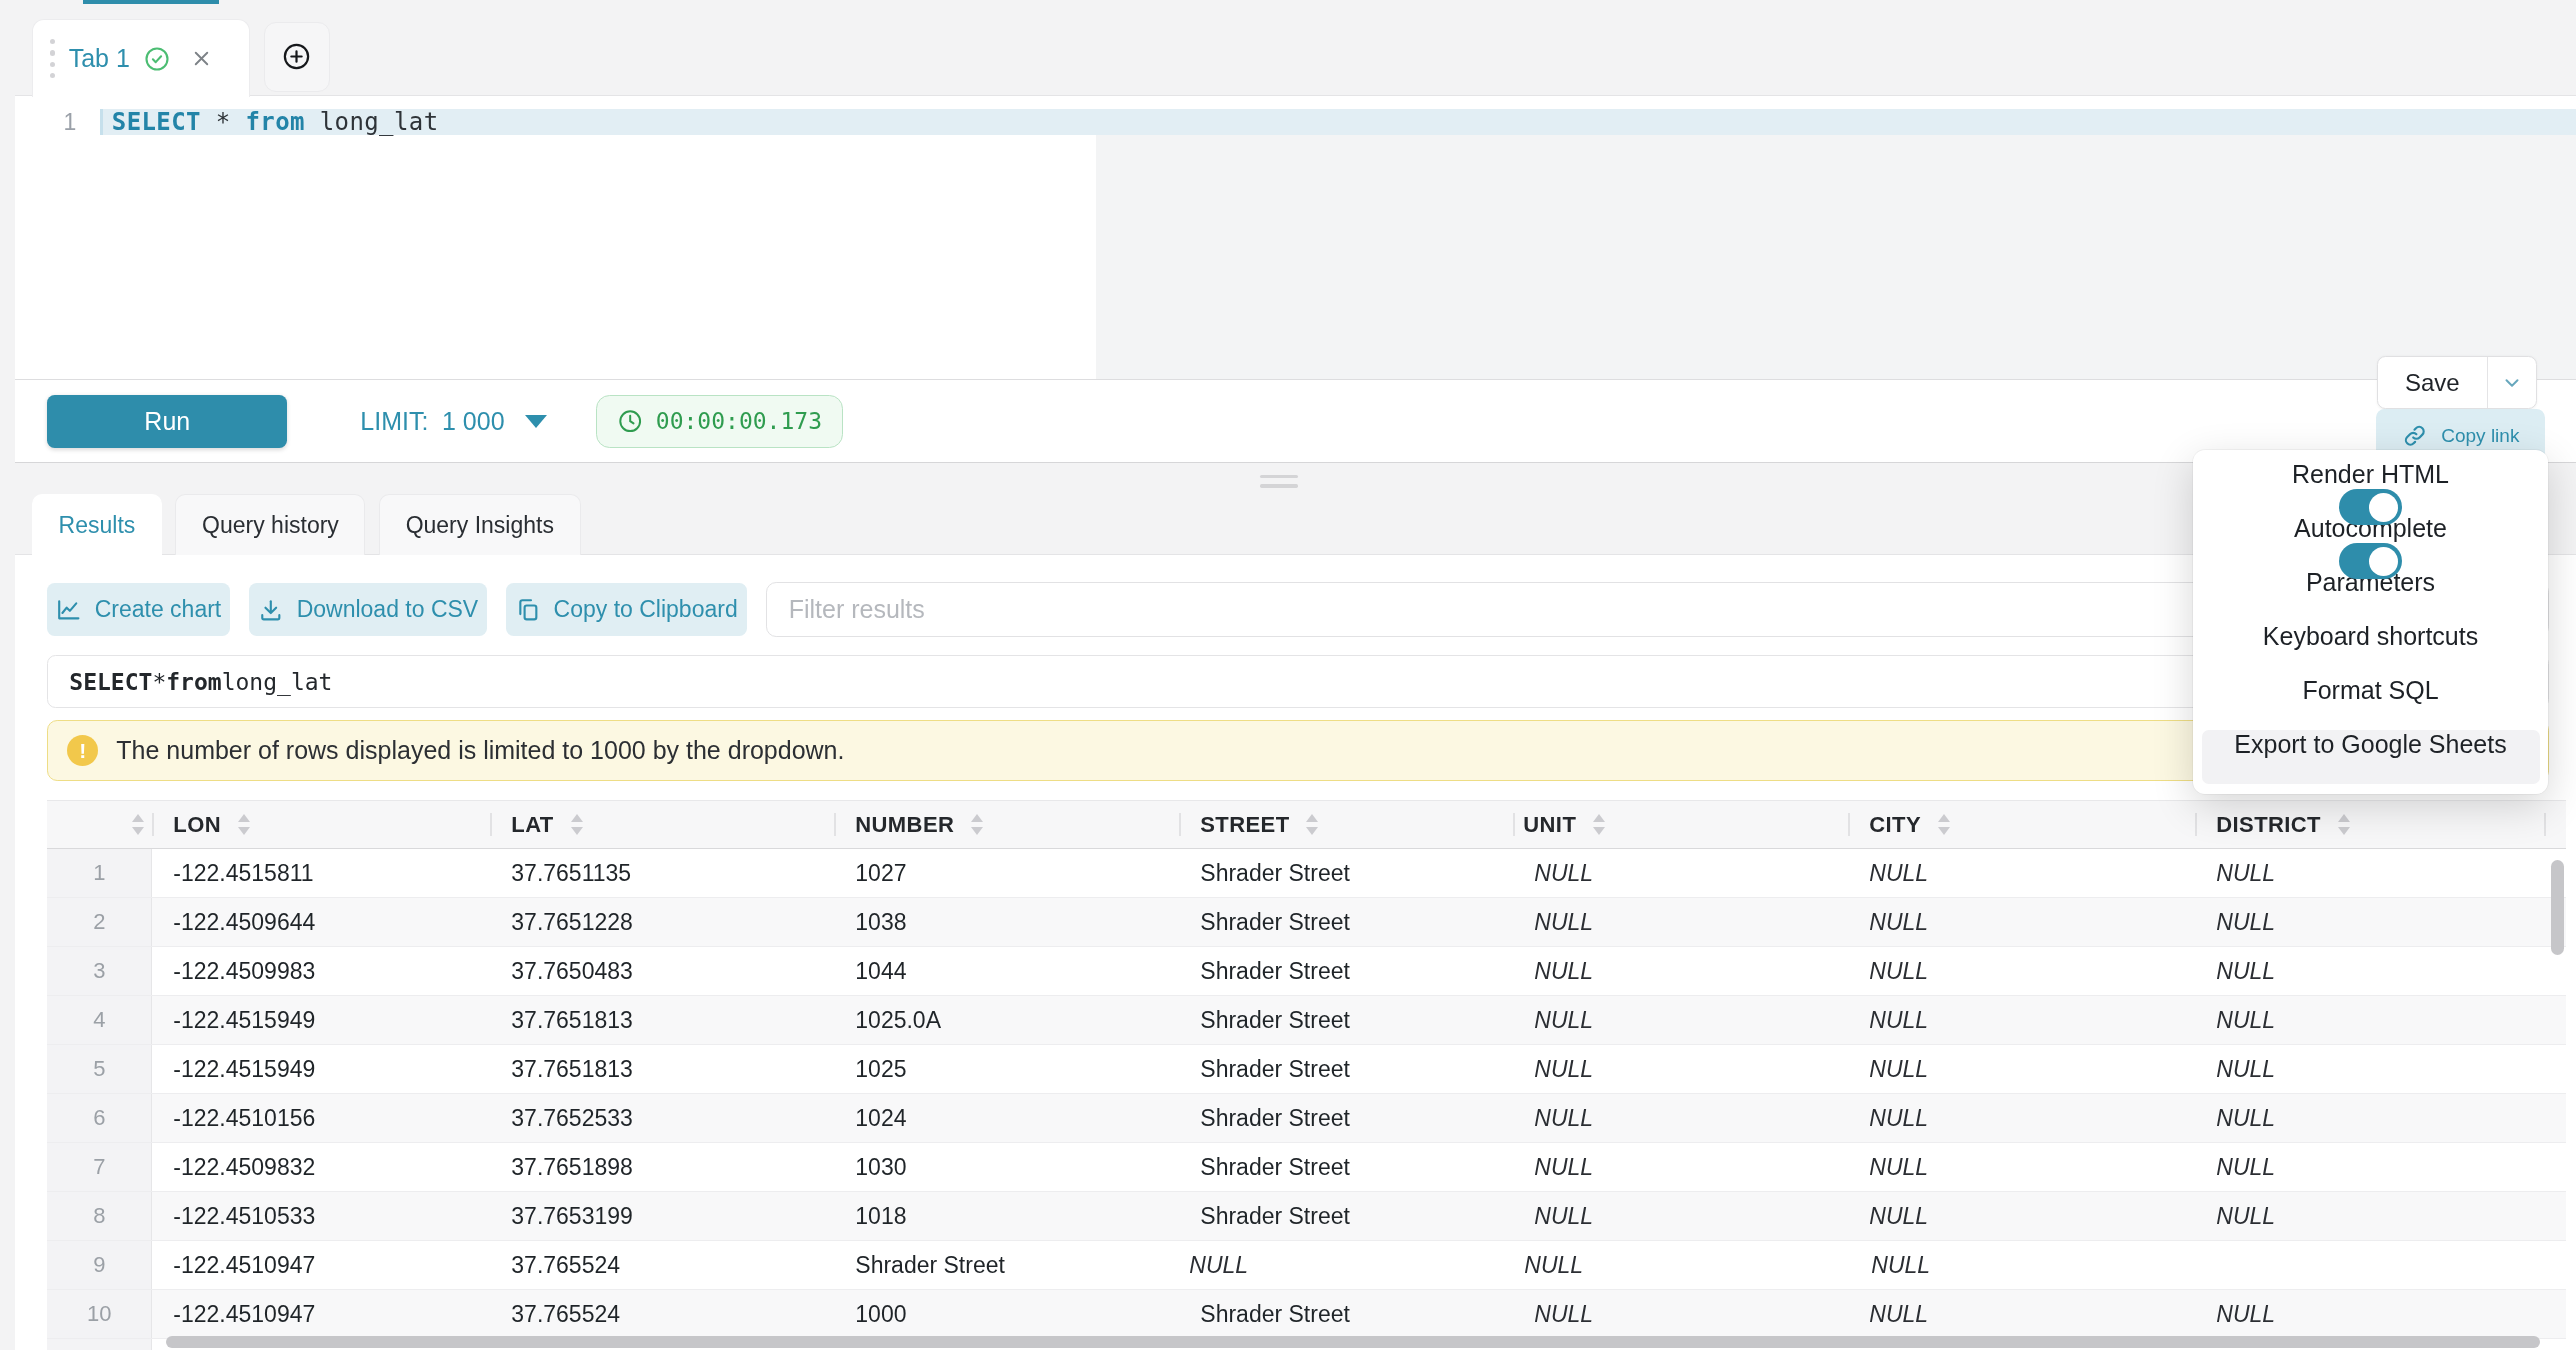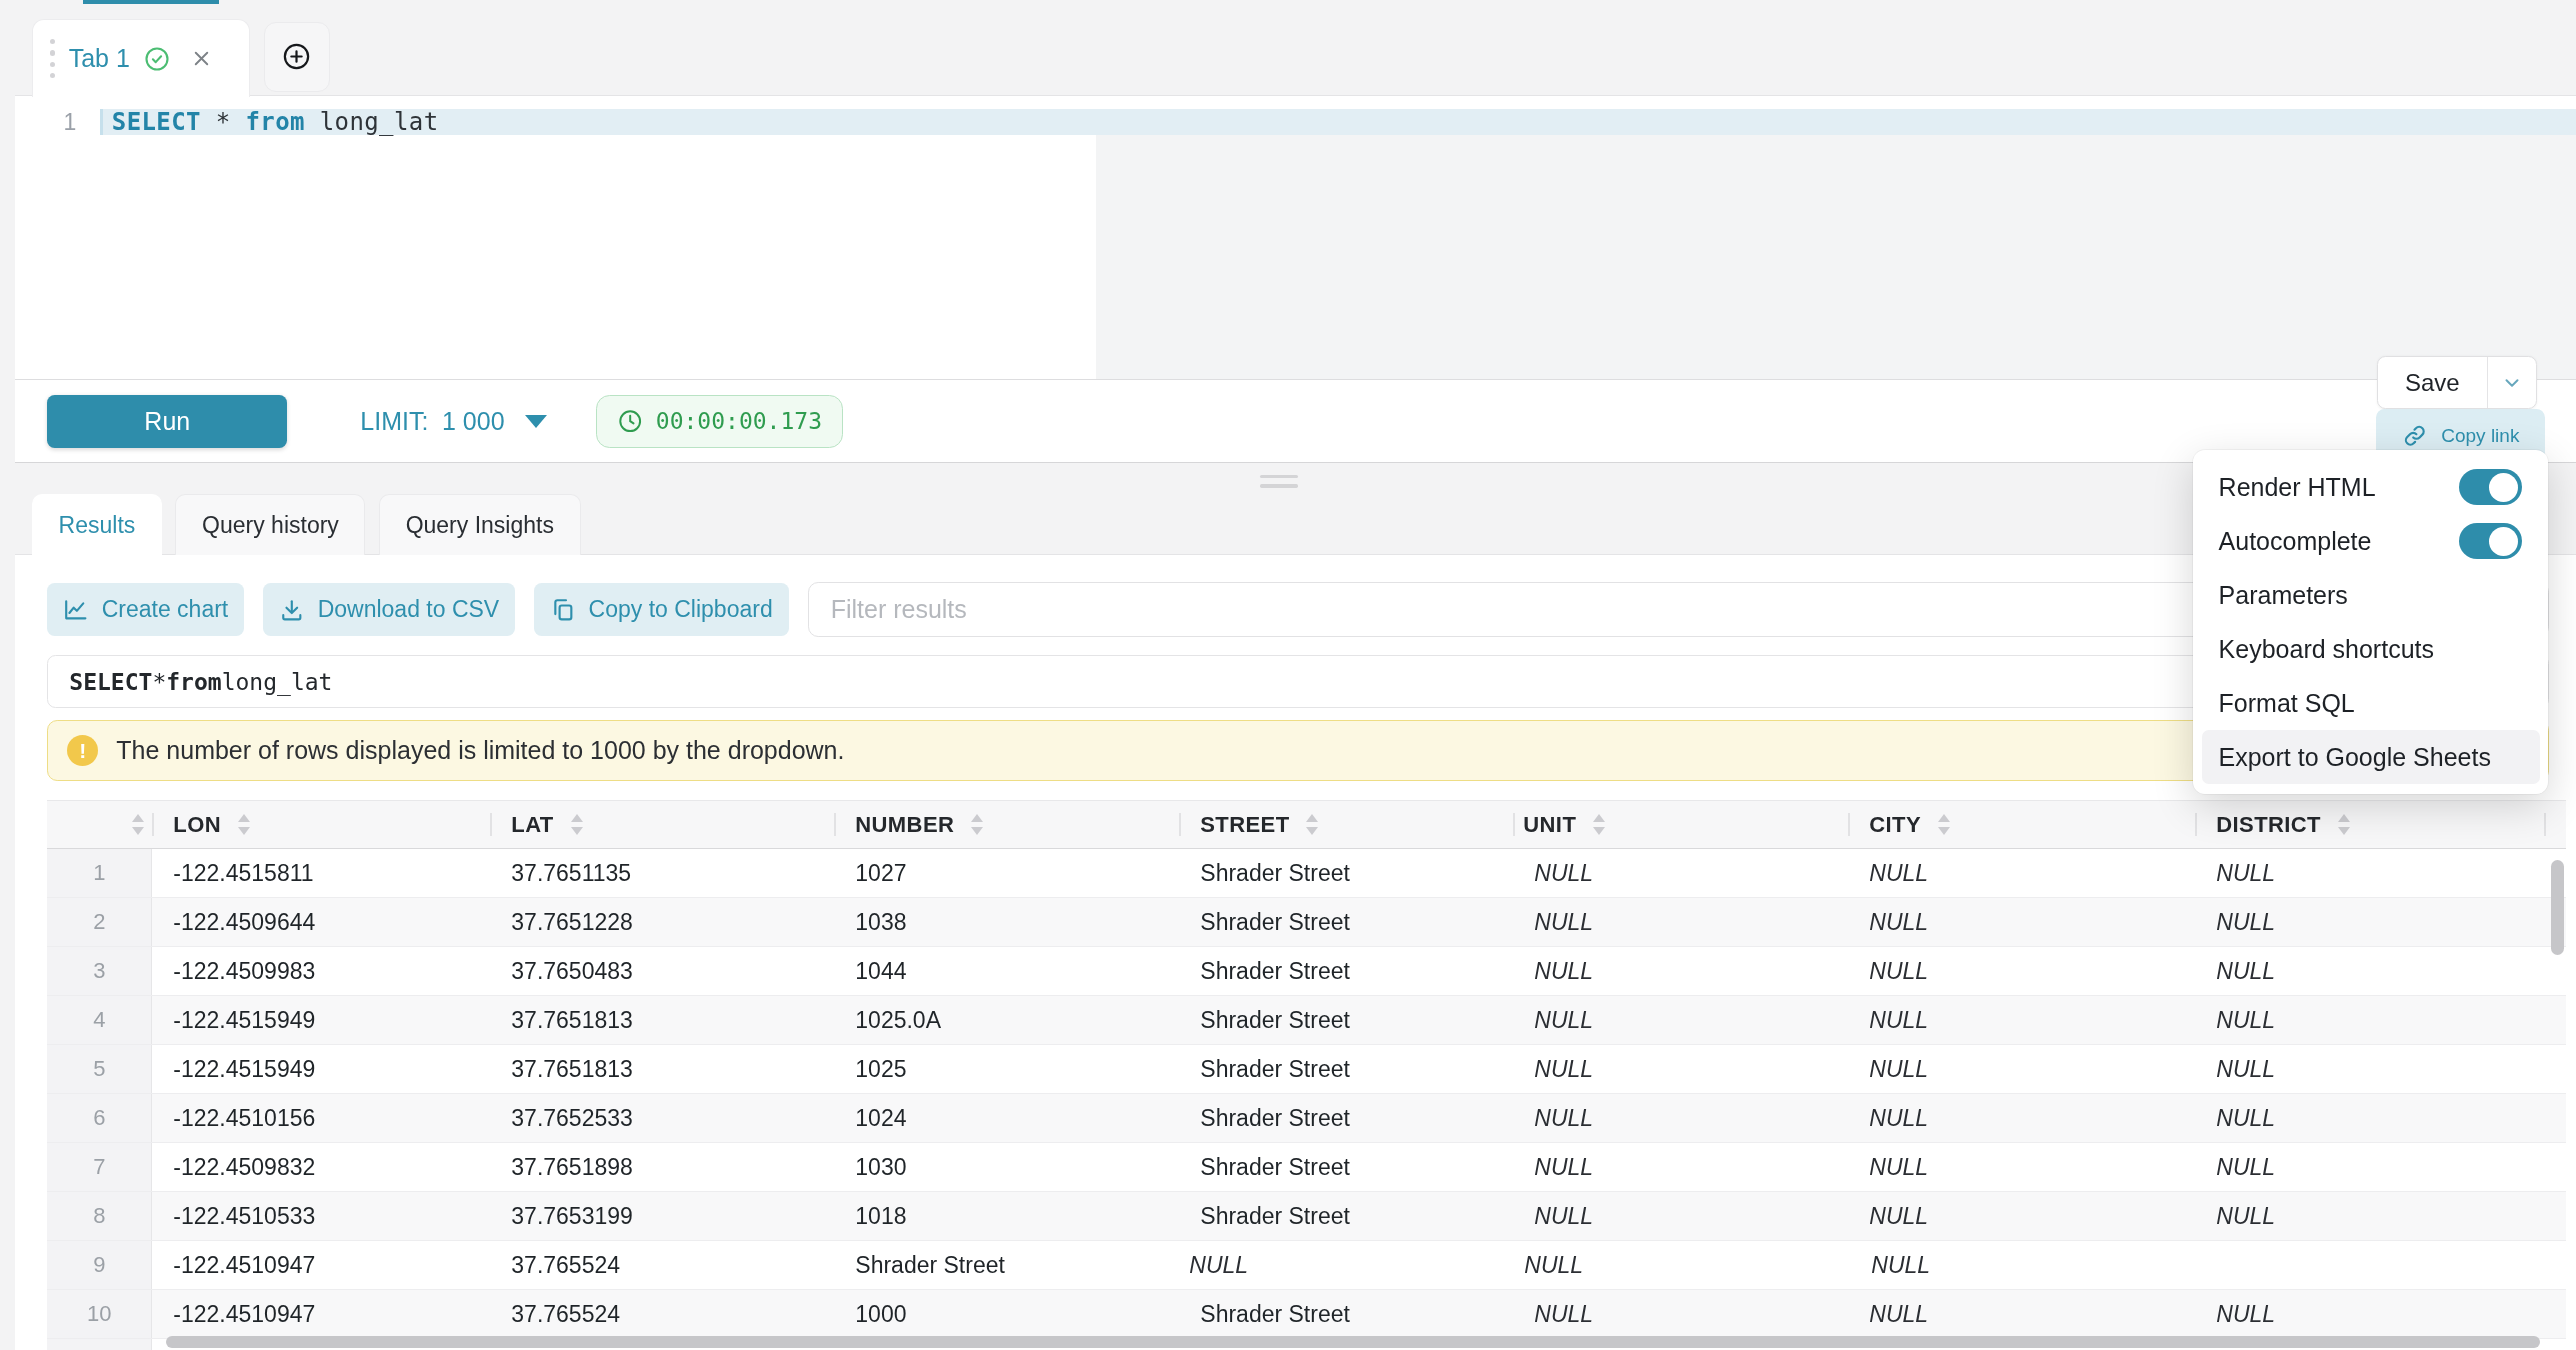--- a/index.html
+++ b/index.html
@@ -49,21 +49,21 @@
   .splitter .bar { height:3.4px; background:#d4d4d6; border-radius:1.7px; margin-bottom:6px; }
 
   
   .results-tabs { position:absolute; left:32px; top:494px; display:flex; gap:13.6px; z-index:2; }
   .rtab { height:61px; padding:0 25.6px; display:flex; align-items:center; background:#f8f8f9; border:0.9px solid #eaeaec; border-bottom:none; border-radius:10.2px 10.2px 0 0; font-size:23px; color:#2a2e33; }
   .rtab.active { background:#fff; color:#2e8fad; border-color:#fff; }
 
   
   .results-panel { position:absolute; left:15.3px; right:0; top:554px; bottom:0; background:#fff; border-top:0.9px solid #e4e4e6; }
   .toolbar { position:absolute; left:32px; right:27px; top:27px; display:flex; align-items:center; gap:19px; }
-  .tbtn { height:53px; border-radius:7.7px; background:#e0eef3; color:#2e8fad; display:flex; align-items:center; gap:12.8px; padding:0 16px; font-size:23px; border:none; font-family:inherit; }
+  .tbtn { height:53px; border-radius:7.7px; background:#e0eef3; color:#2e8fad; display:flex; align-items:center; gap:12.8px; padding:0 9px; font-size:23px; border:none; font-family:inherit; }
   .filter { flex:1; height:55px; border:0.9px solid #e2e2e4; border-radius:10.2px; font-size:25px; padding:0 22px; color:#30343a; background:#fff; font-family:inherit; outline:none; }
   .filter::placeholder { color:#b5b8bd; }
 
   .sql-echo { position:absolute; left:32px; right:27px; top:100px; height:53px; border:0.9px solid #e4e4e6; border-radius:8.5px; display:flex; align-items:center; padding:0 21px; font-size:23px; color:#23272b; background:#fff; }
 
   .warning { position:absolute; left:32px; right:27px; top:165px; height:61px; background:#fcf8e2; border:1.7px solid #eedd85; border-radius:10.2px; display:flex; align-items:center; gap:18px; padding:0 19px; font-size:25px; color:#2c2f33; }
   .warn-icon { flex:none; width:31px; height:31px; border-radius:50%; background:#f2c84b; color:#fff; font-weight:bold; font-size:21px; display:flex; align-items:center; justify-content:center; }
 
   
   .table { position:absolute; left:32px; right:10.2px; top:245px; bottom:0; overflow:hidden; }
@@ -78,21 +78,21 @@
   .trow { display:flex; height:49px; border-bottom:0.9px solid #ededef; background:#fff; overflow:hidden; }
   .trow.alt { background:#f8f8f9; }
   .td { flex:none; display:flex; align-items:center; padding-left:21px; font-size:23px; color:#1f2428; white-space:nowrap; overflow:hidden; }
   .td.num-col { justify-content:center; padding-left:0; background:#f3f3f5; border-right:0.9px solid #e6e6e8; color:#9ba0a6; font-size:22px; }
   .null-val { font-style:italic; color:#2b2e33; }
   .vscroll { position:absolute; right:1.7px; top:60px; width:12.8px; height:95px; background:#c6c6c9; border-radius:6.8px; }
   .hscroll { position:absolute; left:119px; right:25.6px; bottom:1.7px; height:12.8px; background:#c6c6c9; border-radius:6.8px; }
 
   
   .menu { position:absolute; left:2193px; top:450px; width:355px; background:#fff; border-radius:12px; box-shadow:0 12px 41px rgba(0,0,0,.16), 0 0 0 0.9px rgba(0,0,0,.04); padding:10.2px 0; z-index:10; }
-  .menu-item { height:54px; display:flex; align-items:center; justify-content:space-between; padding:0 25.6px; font-size:25px; color:#1d2126; }
+  .menu-item { height:54px; display:flex; align-items:center; justify-content:space-between; padding:0 25.6px; font-size:25px; color:#1d2126;flex-direction:column; }
   .menu-item.hl { background:#f2f2f4; border-radius:6.8px; margin:0 8.5px; padding:0 17px; }
   .toggle { flex:none; width:63px; height:36px; border-radius:18px; background:#2e8dab; position:relative; }
   .toggle::after { content:""; position:absolute; right:4.3px; top:3.4px; width:29px; height:29px; border-radius:50%; background:#fff; }
 </style>
 </head>
 <body>
 
 <div class="top-strip"></div>
 
 <div class="tabbar">

